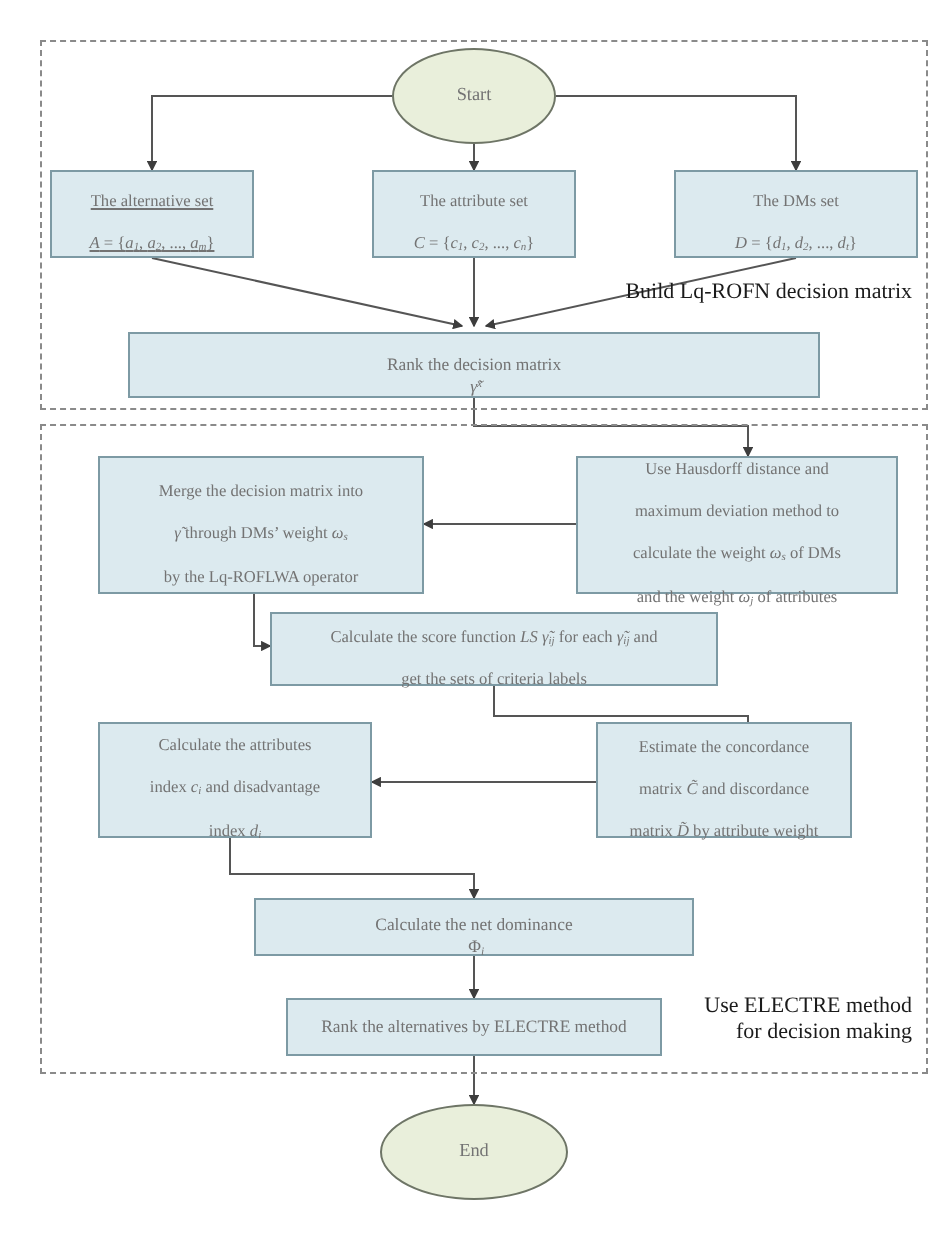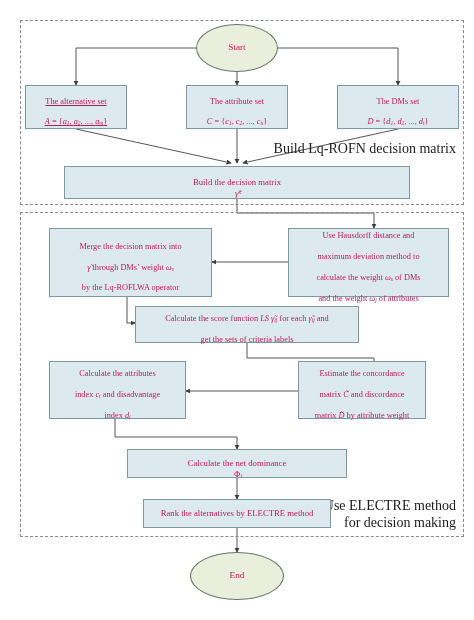--- a/index.html
+++ b/index.html
@@ -28,36 +28,36 @@
 
   
   .group {
     position: absolute;
     border: 1px dashed #8a8a8a;
     background: transparent;
     box-sizing: border-box;
   }
   .group-label {
     position: absolute;
-    font-size: 14px;
+    font-size: 11px;
     color: #1b1b1b;
     text-align: right;
     line-height: 1.22;
     white-space: pre-line;
   }
 
   
   .node {
     position: absolute;
     box-sizing: border-box;
     display: flex;
     align-items: center;
     justify-content: center;
     text-align: center;
-    color: #be185d;
+    color: #737373;
   }
   .proc {
     background: #dceaef;
     border: 1px solid #7d9aa4;
   }
   .term {
     background: #e9efdb;
     border: 1px solid #6e7566;
     border-radius: 50%;
   }
@@ -147,21 +147,21 @@
 
   <div class="node proc" style="left:337px; top:85px; width:122px; height:44px;">
     <span class="txt fs8">
       <span>The DMs set</span><br>
       <span><i class="v">D</i> = {<i class="v">d</i><sub>1</sub>, <i class="v">d</i><sub>2</sub>, ..., <i class="v">d</i><sub>t</sub>}</span>
     </span>
   </div>
 
   <div class="node proc" style="left:64px; top:166px; width:346px; height:33px;">
     <span class="txt fs85">
-      <span>Build the decision matrix</span>
+      <span>Rank the decision matrix</span>
       <span>&nbsp;<i class="v">γ̃</i><sup>x</sup></span>
     </span>
   </div>
 
   <div class="node proc" style="left:49px; top:228px; width:163px; height:69px;">
     <span class="txt fs8">
       <span>Merge the decision matrix into</span><br>
       <span><i class="v">γ̃</i> through DMs’ weight <i class="v">ω</i><sub>s</sub></span><br>
       <span>by the Lq-ROFLWA operator</span>
     </span>

